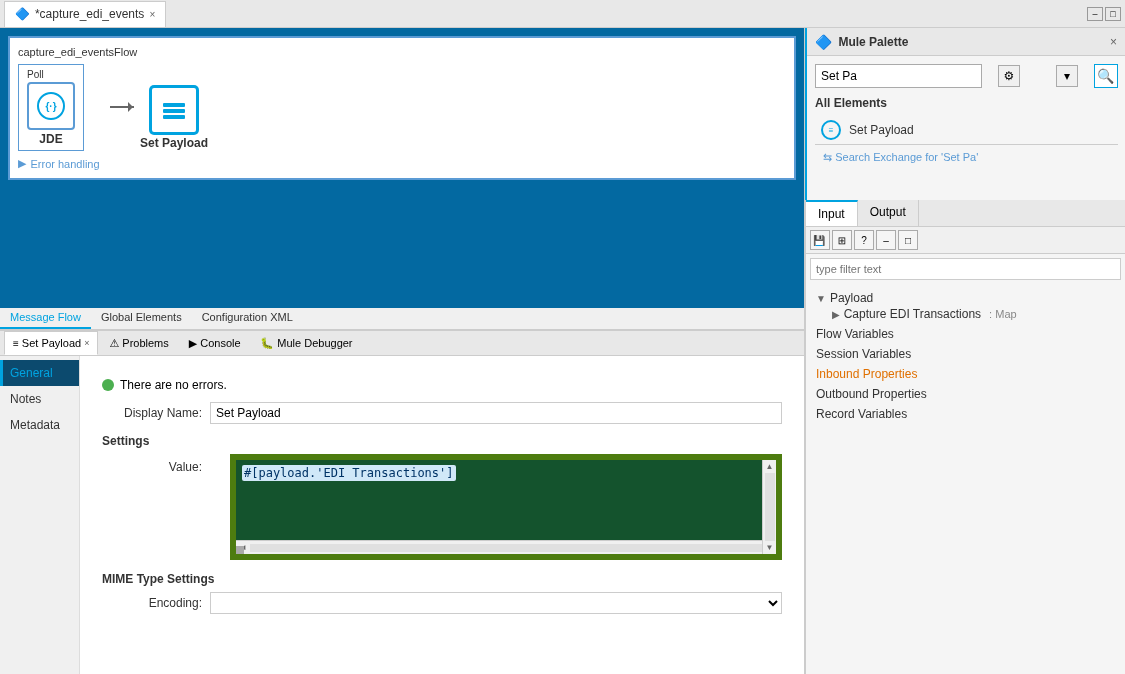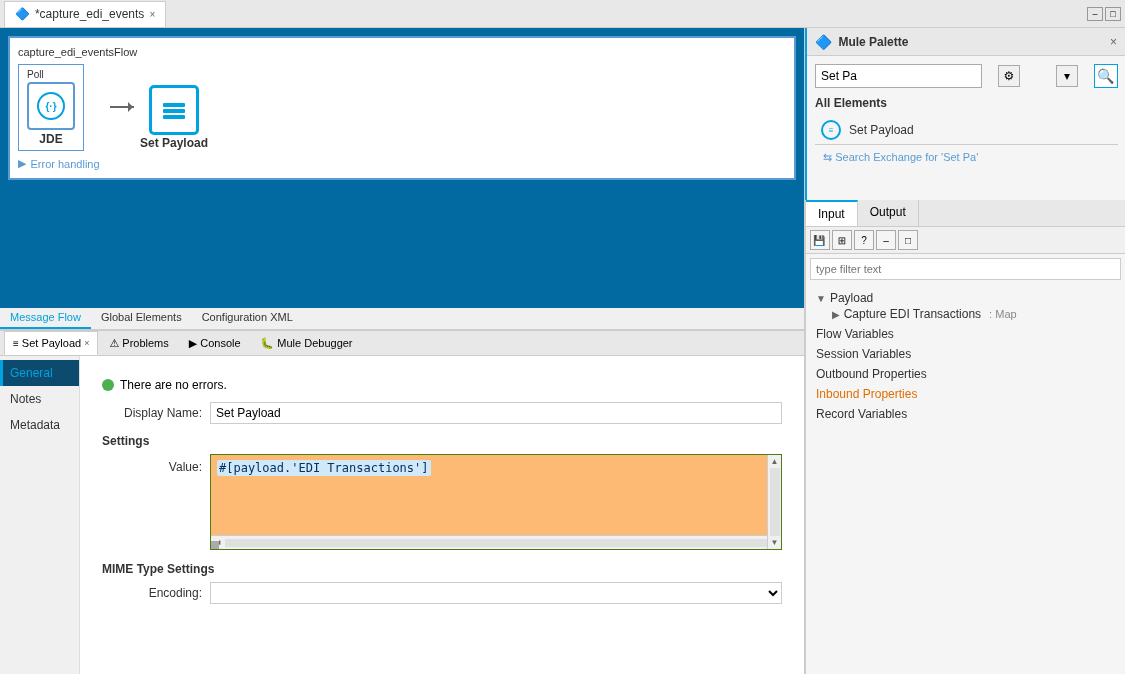--- a/index.html
+++ b/index.html
@@ -228,23 +228,24 @@
       font-size: 12px;
       height: 22px;
     }
     .settings-header {
       font-size: 12px;
       font-weight: bold;
       color: #333;
       margin-bottom: 6px;
     }
     .value-editor {
-      border: 1px solid #4d7c0f;
-      background: #fdba74;
+      border: 6px solid #4d7c0f;
+      background: #14532d;
       position: relative;
+      margin-left: 20px;
     }
     .value-editor-inner {
       padding: 6px;
       min-height: 80px;
       font-family: monospace;
       font-size: 12px;
     }
     .value-editor-scrollbar {
       position: absolute;
       right: 0;
@@ -759,27 +760,27 @@
         </div>
 
         <div class="tree-item">
           <div class="tree-item-row">
             <span class="tree-item-label">Session Variables</span>
           </div>
         </div>
 
         <div class="tree-item">
           <div class="tree-item-row">
-            <span class="tree-item-label">Outbound Properties</span>
+            <span class="tree-item-label orange-text">Inbound Properties</span>
           </div>
         </div>
 
         <div class="tree-item">
           <div class="tree-item-row">
-            <span class="tree-item-label orange-text">Inbound Properties</span>
+            <span class="tree-item-label">Outbound Properties</span>
           </div>
         </div>
 
         <div class="tree-item">
           <div class="tree-item-row">
             <span class="tree-item-label">Record Variables</span>
           </div>
         </div>
       </div>
     </div>

